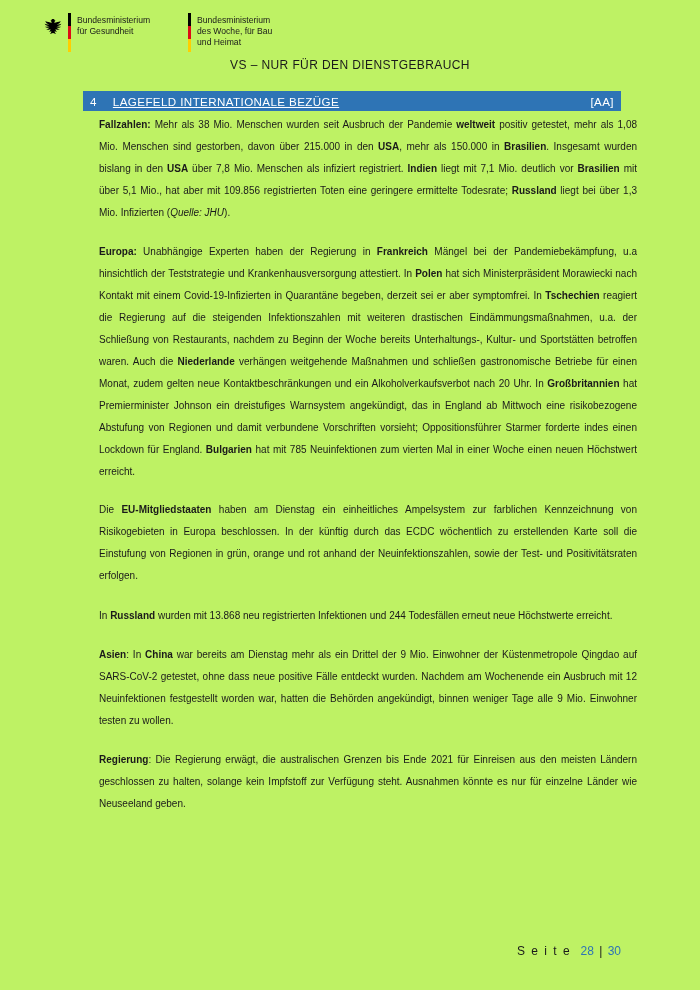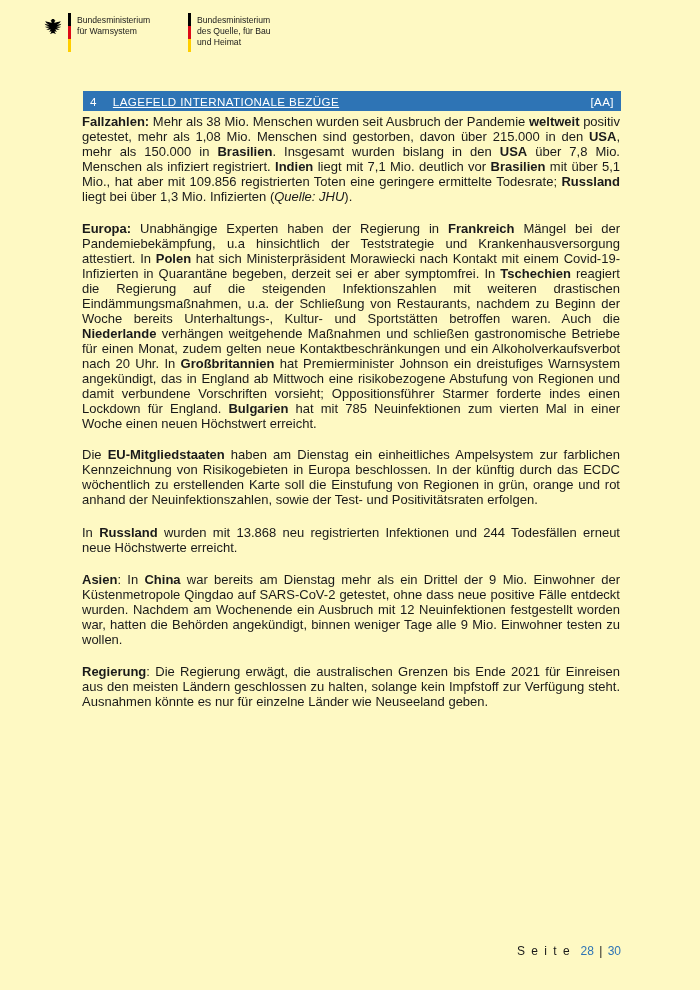--- a/index.html
+++ b/index.html
@@ -1,20 +1,20 @@
 <!DOCTYPE html>
 <html><head>
 <meta charset="utf-8">
 <style>
   html, body { margin: 0; padding: 0; background: #fff; }
   .page {
     position: relative;
     width: 700px;
     height: 990px;
-    background: #fef9c3;
+    background: #bef264;
     font-family: "Liberation Sans", sans-serif;
     color: #1a1a1a;
     overflow: hidden;
   }
   
   .logos {
     position: absolute;
     top: 13px;
     left: 42px;
     display: flex;
@@ -64,24 +64,24 @@
     padding: 0 7px;
     box-sizing: border-box;
   }
   .section-number { margin-right: 16px; }
   .section-title { flex: 1; text-decoration: underline; }
   .section-tag { }
   
   .doc-body {
     position: absolute;
     top: 114px;
-    left: 82px;
+    left: 99px;
     width: 538px;
-    font-size: 13px;
-    line-height: 15px;
+    font-size: 10px;
+    line-height: 22px;
     text-align: justify;
     color: #1a1a1a;
   }
   .para { margin: 0 0 17.3px 0; }
   .para.tight { margin-bottom: 16px; }
   .b { font-weight: bold; }
   .i { font-style: italic; }
   
   .footer {
     position: absolute;
@@ -116,37 +116,38 @@
             C58 8 55 5 50 5 Z"></path>
         </svg>
       </span>
       <span class="stripe">
           <i style="background: rgb(0, 0, 0);"></i>
           <i style="background: rgb(221, 11, 22);"></i>
           <i style="background: rgb(255, 206, 0);"></i>
         </span>
       <span class="logo-text">
         <span class="logo-line">Bundesministerium</span>
-        <span class="logo-line">für Warnsystem</span>
+        <span class="logo-line">für Gesundheit</span>
       </span>
     </div>
     <div class="logo">
       <span class="stripe">
           <i style="background: rgb(0, 0, 0);"></i>
           <i style="background: rgb(221, 11, 22);"></i>
           <i style="background: rgb(255, 206, 0);"></i>
         </span>
       <span class="logo-text">
         <span class="logo-line">Bundesministerium</span>
-        <span class="logo-line">des Quelle, für Bau</span>
+        <span class="logo-line">des Woche, für Bau</span>
         <span class="logo-line">und Heimat</span>
       </span>
     </div>
   </header>
 
+  <div class="classification">VS – NUR FÜR DEN DIENSTGEBRAUCH</div>
 
   <div class="section-bar" style="background: rgb(46, 116, 181);">
     <span class="section-number">4</span>
     <span class="section-title">LAGEFELD INTERNATIONALE BEZÜGE</span>
     <span class="section-tag">[AA]</span>
   </div>
 
   <main class="doc-body">
       <p class="para"><span class="b">Fallzahlen:</span><span class=""> Mehr als 38 Mio. Menschen wurden seit Ausbruch der Pandemie </span><span class="b">weltweit</span><span class=""> positiv getestet, mehr als 1,08 Mio. Menschen sind gestorben, davon über 215.000 in den </span><span class="b">USA</span><span class="">, mehr als 150.000 in </span><span class="b">Brasilien</span><span class="">. Insgesamt wurden bislang in den </span><span class="b">USA</span><span class=""> über 7,8 Mio. Menschen als infiziert registriert. </span><span class="b">Indien</span><span class=""> liegt mit 7,1 Mio. deutlich vor </span><span class="b">Brasilien</span><span class=""> mit über 5,1 Mio., hat aber mit 109.856 registrierten Toten eine geringere ermittelte Todesrate; </span><span class="b">Russland</span><span class=""> liegt bei über 1,3 Mio. Infizierten (</span><span class="i">Quelle: JHU</span><span class="">).</span></p>
       <p class="para tight"><span class="b">Europa:</span><span class=""> Unabhängige Experten haben der Regierung in </span><span class="b">Frankreich</span><span class=""> Mängel bei der Pandemiebekämpfung, u.a hinsichtlich der Teststrategie und Krankenhausversorgung attestiert. In </span><span class="b">Polen</span><span class=""> hat sich Ministerpräsident Morawiecki nach Kontakt mit einem Covid-19-Infizierten in Quarantäne begeben, derzeit sei er aber symptomfrei. In </span><span class="b">Tschechien</span><span class=""> reagiert die Regierung auf die steigenden Infektionszahlen mit weiteren drastischen Eindämmungsmaßnahmen, u.a. der Schließung von Restaurants, nachdem zu Beginn der Woche bereits Unterhaltungs-, Kultur- und Sportstätten betroffen waren. Auch die </span><span class="b">Niederlande</span><span class=""> verhängen weitgehende Maßnahmen und schließen gastronomische Betriebe für einen Monat, zudem gelten neue Kontaktbeschränkungen und ein Alkoholverkaufsverbot nach 20 Uhr. In </span><span class="b">Großbritannien</span><span class=""> hat Premierminister Johnson ein dreistufiges Warnsystem angekündigt, das in England ab Mittwoch eine risikobezogene Abstufung von Regionen und damit verbundene Vorschriften vorsieht; Oppositionsführer Starmer forderte indes einen Lockdown für England. </span><span class="b">Bulgarien</span><span class=""> hat mit 785 Neuinfektionen zum vierten Mal in einer Woche einen neuen Höchstwert erreicht.</span></p>

